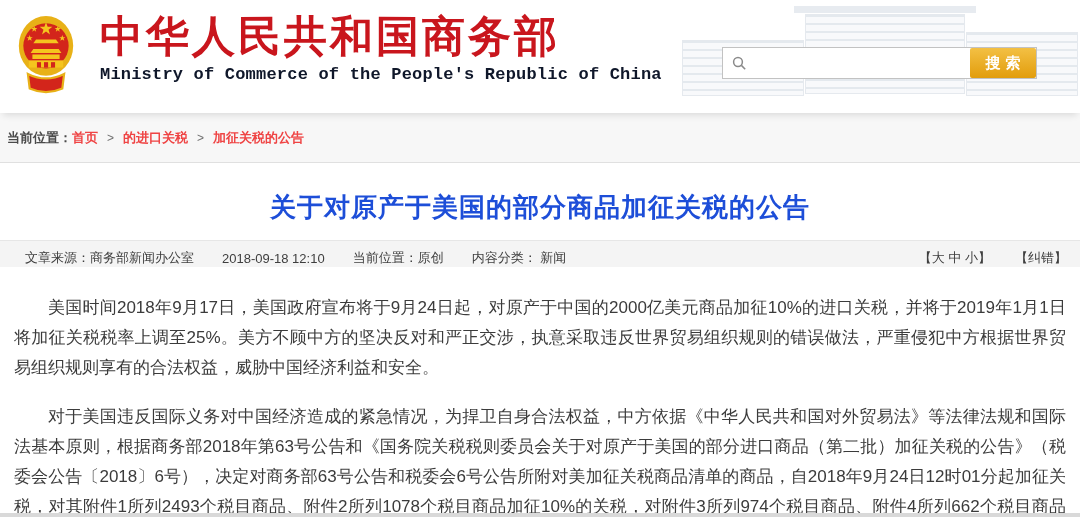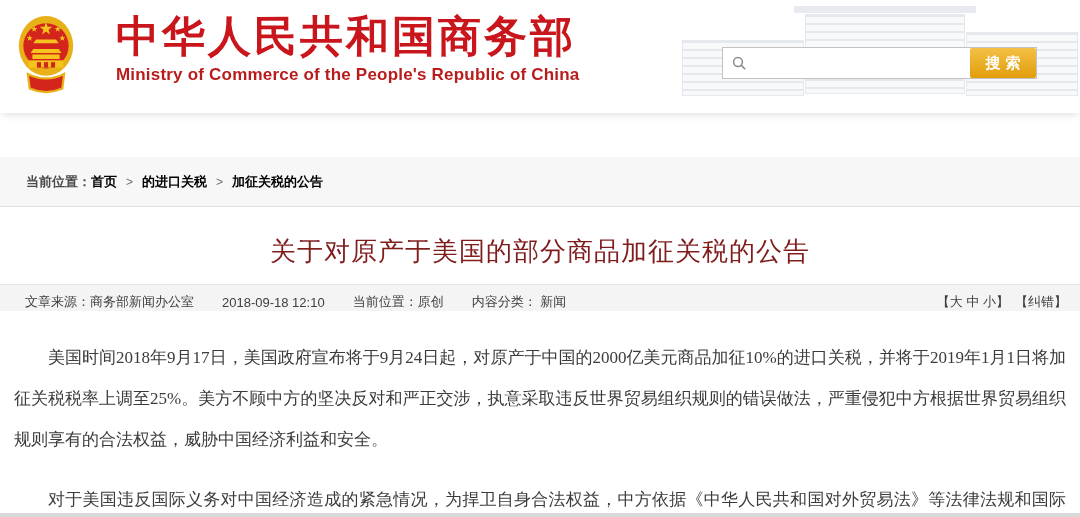--- a/index.html
+++ b/index.html
@@ -23,28 +23,28 @@
     background:repeating-linear-gradient(180deg,#b9c6d4 0 2px,#edf1f6 2px 8px);
     border:1px solid #bcc8d5;
   }
   .building .b-center { left:135px; top:14px; width:160px; height:80px; }
   .building .b-left   { left:12px;  top:40px; width:122px; height:56px; }
   .building .b-right  { left:296px; top:32px; width:112px; height:64px; }
   .building .roof { position:absolute; left:124px; top:6px; width:182px; height:7px; background:#c2cdd9; }
 
   .emblem { position:absolute; left:17px; top:10px; width:58px; height:88px; }
 
-  .titles { position:absolute; left:116px; top:13px; }
+  .titles { position:absolute; left:100px; top:13px; }
   .title-zh {
     font-size:43px; font-weight:700; color:#c9161d; letter-spacing:3px;
     line-height:1.1; white-space:nowrap;
   }
   .title-en {
-    margin-top:5px; font-family:Liberation Sans, sans-serif;
-    font-weight:700; font-size:17px; color:#b91c1c; letter-spacing:.2px; white-space:nowrap;
+    margin-top:5px; font-family:Liberation Mono, monospace;
+    font-weight:700; font-size:17px; color:#0f172a; letter-spacing:.2px; white-space:nowrap;
   }
 
   .search-bar {
     position:absolute; left:722px; top:47px; width:315px; height:32px;
     display:flex; align-items:stretch; background:#fff;
     border:1px solid #c2c2c2; z-index:3;
   }
   .search-icon { display:flex; align-items:center; padding:0 6px 0 9px; }
   .search-input {
     flex:1; border:none; outline:none; font-size:14px; color:#333;
@@ -54,46 +54,46 @@
     width:66px; border:none; cursor:pointer; color:#fff; font-size:15px;
     font-weight:700; letter-spacing:5px; padding-left:5px;
     background:linear-gradient(#f3c044,#e29d0c); border-radius:2px;
     font-family:inherit;
   }
 
   
   .breadcrumb {
     position:relative; z-index:1; height:50px; background:#f7f7f7;
     border-bottom:1px solid #e0e0e0; display:flex; align-items:center;
-    padding-left:26px; font-size:13px; color:#4a4a4a; font-weight:700;margin-top:44px;
+    padding-left:7px; font-size:13px; color:#4a4a4a; font-weight:700;
   }
   .breadcrumb .sep { margin:0 9px; font-weight:400; color:#707070; font-size:12px; }
-  .crumb { color:#000000; text-decoration:none; cursor:pointer; }
+  .crumb { color:#ef4444; text-decoration:none; cursor:pointer; }
 
   
   .title-section { height:77px; padding-top:27px; text-align:center; }
   .article-title {
-    font-size:26px; font-weight:400; color:#7f1d1d; letter-spacing:1px;
+    font-size:26px; font-weight:700; color:#1d4ed8; letter-spacing:1px;
   }
 
   .meta-bar {
     height:27px; background:#f4f4f4; border-top:1px solid #e6e6e6;
     display:flex; align-items:center; justify-content:space-between;
     padding:8px 13px 0 25px; font-size:13px; color:#3e3e3e;
   }
   .meta-left { display:flex; align-items:center; }
   .meta-left span { margin-right:28px; }
   .meta-left span:last-child { margin-right:11px; }
   .meta-right { display:flex; align-items:center; }
-  .meta-right span { margin-left:6px; cursor:pointer; }
+  .meta-right span { margin-left:24px; cursor:pointer; }
 
   .article-body {
     padding:0 14px; text-align:justify; color:#3b3b3b; font-size:17px;
   }
-  .article-body p { text-indent:2em; line-height:41px;font-family:Liberation Serif, serif; }
+  .article-body p { text-indent:2em; line-height:30px; }
   .p1 { margin-top:26px; }
   .p2 { margin-top:19px; }
 
   .bottom-divider {
     position:absolute; left:0; bottom:0; width:100%; height:4px; background:#d9d9d9;
   }
 </style>
 </head>
 <body>
 

